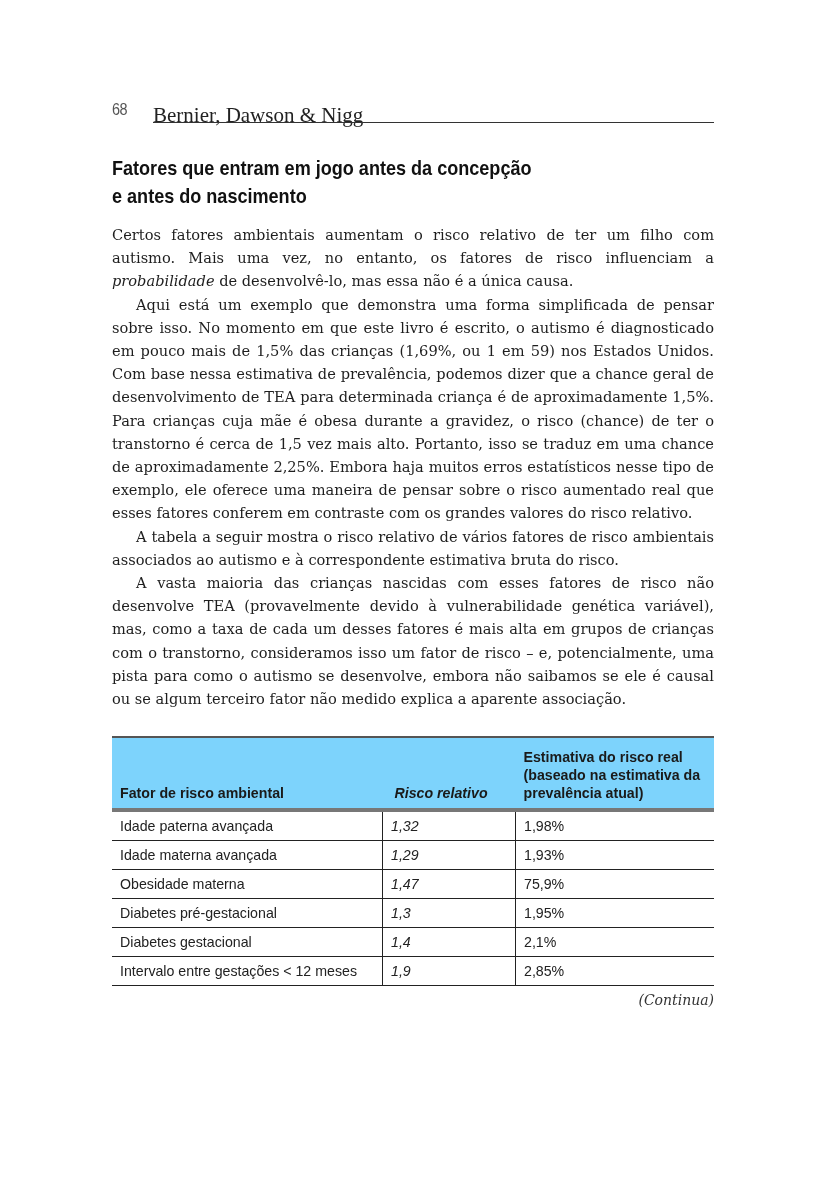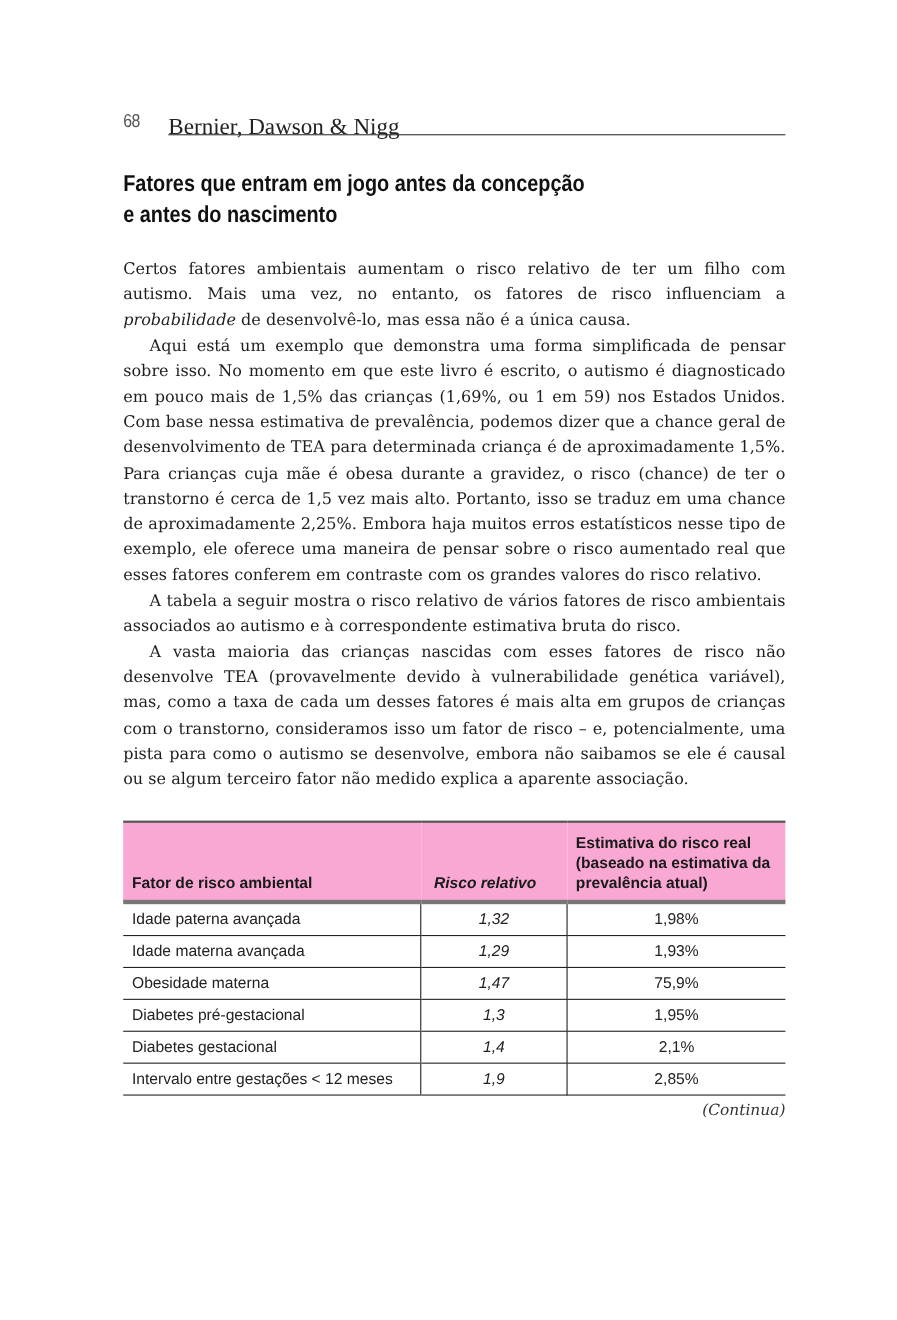--- a/index.html
+++ b/index.html
@@ -6,31 +6,31 @@
   body { width: 815px; height: 1200px; position: relative; overflow: hidden; color: #1a1a1a; }
   .page { position: absolute; left: 112px; top: 98px; width: 602px; }
 
   .running-head { position: relative; height: 26px; }
   .page-number { position: absolute; left: 0; top: 2px; font-family: "Liberation Sans", sans-serif; font-size: 17px; color: #555; letter-spacing: -0.5px; transform: scaleX(0.85); transform-origin: left; }
   .running-title { position: absolute; left: 41px; top: 5px; font-family: "Liberation Serif", serif; font-size: 21px; color: #222; }
   .head-rule { position: absolute; left: 41px; right: 0; top: 24px; border-top: 1.5px solid #333; }
 
   h2.section-title { margin: 30px 0 0 0; font-family: "Liberation Sans", sans-serif; font-weight: bold; font-size: 21px; line-height: 28px; color: #111; transform: scaleX(0.86); transform-origin: left; width: 116%; }
 
-  .body-text { margin-top: 23px; font-family: "DejaVu Serif", serif; font-size: 14.6px; line-height: 23.2px; color: #1e1e1e; text-align: justify; }
+  .body-text { margin-top: 13px; font-family: "DejaVu Serif", serif; font-size: 14.6px; line-height: 23.2px; color: #1e1e1e; text-align: justify; }
   .body-text p { margin: 0; }
   .body-text p.indent { text-indent: 24px; }
   .body-text em { font-style: italic; }
 
   table.risk-table { margin-top: 26px; width: 602px; border-collapse: collapse; font-family: "Liberation Sans", sans-serif; font-size: 14.2px; color: #222; }
-  table.risk-table thead th { background: #f9a8d4; font-weight: bold; text-align: left; vertical-align: bottom; padding: 6px 8px 6px 8px; line-height: 18px; border-top: 2px solid #555; border-bottom: 4px solid #777; color: #1a1a1a; }
+  table.risk-table thead th { background: #7dd3fc; font-weight: bold; text-align: left; vertical-align: bottom; padding: 6px 8px 6px 8px; line-height: 18px; border-top: 2px solid #555; border-bottom: 4px solid #777; color: #1a1a1a; }
   table.risk-table thead th.col-rr { text-align: left; padding-left: 12px; }
   table.risk-table thead th.col-est { padding-top: 10px; }
   table.risk-table td { padding: 5px 8px; line-height: 18px; border-bottom: 1.5px solid #222; }
-  table.risk-table td.col-rr, table.risk-table td.col-est { text-align: center; }
+  table.risk-table td.col-rr, table.risk-table td.col-est { text-align: left; }
   table.risk-table td.col-rr { border-left: 1.5px solid #222; border-right: 1.5px solid #222; }
   .col-factor { width: 254px; }
   .col-rr { width: 113px; font-style: italic; }
   .continua { margin-top: 6px; text-align: right; font-family: "DejaVu Serif", serif; font-style: italic; font-size: 14px; color: #333; }
 </style>
 </head>
 <body>
 
 <div class="page">
 

